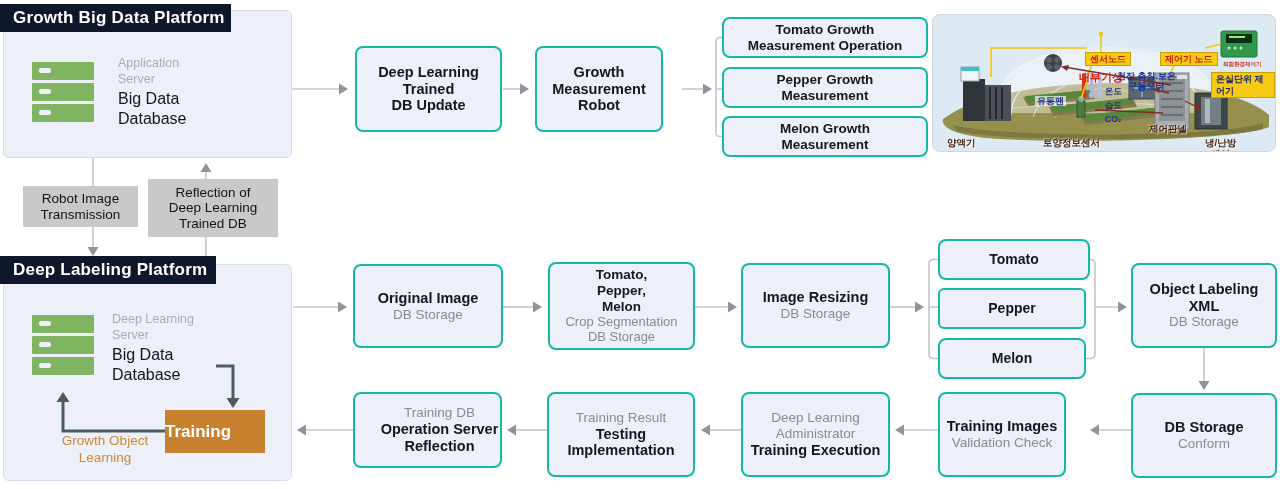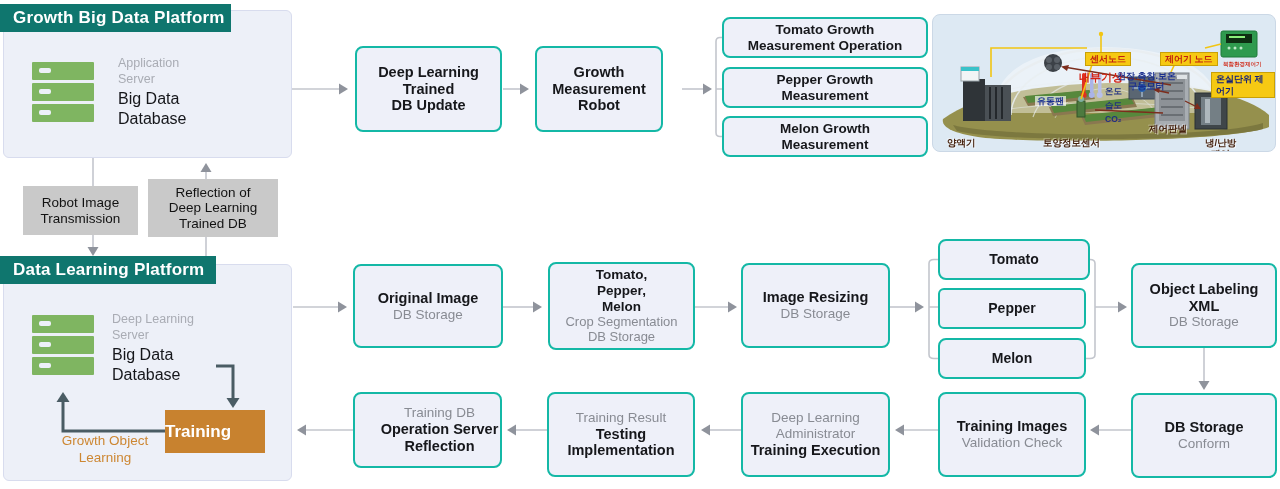--- a/index.html
+++ b/index.html
@@ -1,19 +1,19 @@
 <!DOCTYPE html>
 <html><head>
 <meta charset="utf-8">
 <style>
   html,body{margin:0;padding:0;background:#fff;}
   .stage{position:relative;width:1280px;height:489px;background:#ffffff;
          font-family:"Liberation Sans",sans-serif;overflow:hidden;}
   .panel{position:absolute;background:#edf0f8;border:1px solid #d8dcee;border-radius:6px;box-sizing:border-box;}
-  .hdr{position:absolute;background:#0f766e;color:#ffffff;font-weight:bold;font-size:17px;
+  .hdr{position:absolute;background:#0f172a;color:#ffffff;font-weight:bold;font-size:17px;
        height:28px;line-height:28px;padding-left:13px;box-sizing:border-box;letter-spacing:.2px;}
   .fbox{position:absolute;background:#eef0f9;border:2px solid #14b8a6;border-radius:8px;
         display:flex;flex-direction:column;align-items:center;justify-content:center;
         text-align:center;box-sizing:border-box;}
   .t-main{font-weight:bold;color:#16171b;font-size:14.5px;line-height:1.16;white-space:pre-line;}
   .t-sub{color:#888b93;font-size:13.5px;line-height:1.16;white-space:pre-line;}
   .t-small{font-size:13.5px;}
   .gbox{position:absolute;background:#c9c9c9;color:#121212;font-size:13.5px;line-height:1.13;
         display:flex;align-items:center;justify-content:center;text-align:center;white-space:pre-line;}
   .server-text-role{color:#a9acb4;font-size:12.5px;line-height:1.25;white-space:pre-line;}
@@ -89,21 +89,21 @@
     <g fill="#4a5c64">
       <polygon points="233,408 226.5,398 239.5,398"></polygon>
       <polygon points="63,392 56.5,402 69.5,402"></polygon>
     </g>
   </svg>
 
   <div class="hdr" style="left:0;top:4px;width:231px;">
     <span>Growth Big Data Platform</span>
   </div>
   <div class="hdr" style="left:0;top:256px;width:216px;">
-    <span>Data Learning Platform</span>
+    <span>Deep Labeling Platform</span>
   </div>
 
   <svg style="position:absolute;left:32px;top:62px;" width="62" height="60" viewBox="0 0 62 60">
     <g fill="#7fb561">
       <rect x="0" y="0" width="62" height="18" rx="1"></rect>
       <rect x="0" y="21" width="62" height="18" rx="1"></rect>
       <rect x="0" y="42" width="62" height="18" rx="1"></rect>
     </g>
     <g fill="#edf0f8">
       <rect x="7" y="6" width="12" height="5" rx="2"></rect>
@@ -134,21 +134,21 @@
   </div>
   <div class="fbox" style="left:722px;top:67px;width:206px;height:41px;">
     <div class="t-main t-small">Pepper Growth
 Measurement</div>
   </div>
   <div class="fbox" style="left:722px;top:116px;width:206px;height:41px;">
     <div class="t-main t-small">Melon Growth
 Measurement</div>
   </div>
 
-  <div class="gbox" style="left:23px;top:186px;width:115px;height:49px;">Robot Image
+  <div class="gbox" style="left:23px;top:186px;width:115px;height:41px;">Robot Image
 Transmission</div>
   <div class="gbox" style="left:148px;top:179px;width:130px;height:58px;">Reflection of
 Deep Learning
 Trained DB</div>
 
   <svg style="position:absolute;left:32px;top:315px;" width="62" height="60" viewBox="0 0 62 60">
     <g fill="#7fb561">
       <rect x="0" y="0" width="62" height="18" rx="1"></rect>
       <rect x="0" y="21" width="62" height="18" rx="1"></rect>
       <rect x="0" y="42" width="62" height="18" rx="1"></rect>
@@ -199,21 +199,21 @@
   <div class="fbox" style="left:1131px;top:263px;width:146px;height:85px;">
     <div class="t-main">Object Labeling
 XML</div>
     <div class="t-sub">DB Storage</div>
   </div>
 
   <div class="fbox" style="left:1131px;top:393px;width:146px;height:85px;">
     <div class="t-main">DB Storage</div>
     <div class="t-sub">Conform</div>
   </div>
-  <div class="fbox" style="left:938px;top:392px;width:148px;height:85px;">
+  <div class="fbox" style="left:938px;top:392px;width:128px;height:85px;">
     <div class="t-main">Training Images</div>
     <div class="t-sub">Validation Check</div>
   </div>
   <div class="fbox" style="left:741px;top:392px;width:149px;height:85px;">
     <div class="t-sub">Deep Learning
 Administrator</div>
     <div class="t-main">Training Execution</div>
   </div>
   <div class="fbox" style="left:547px;top:392px;width:148px;height:85px;">
     <div class="t-sub">Training Result</div>

